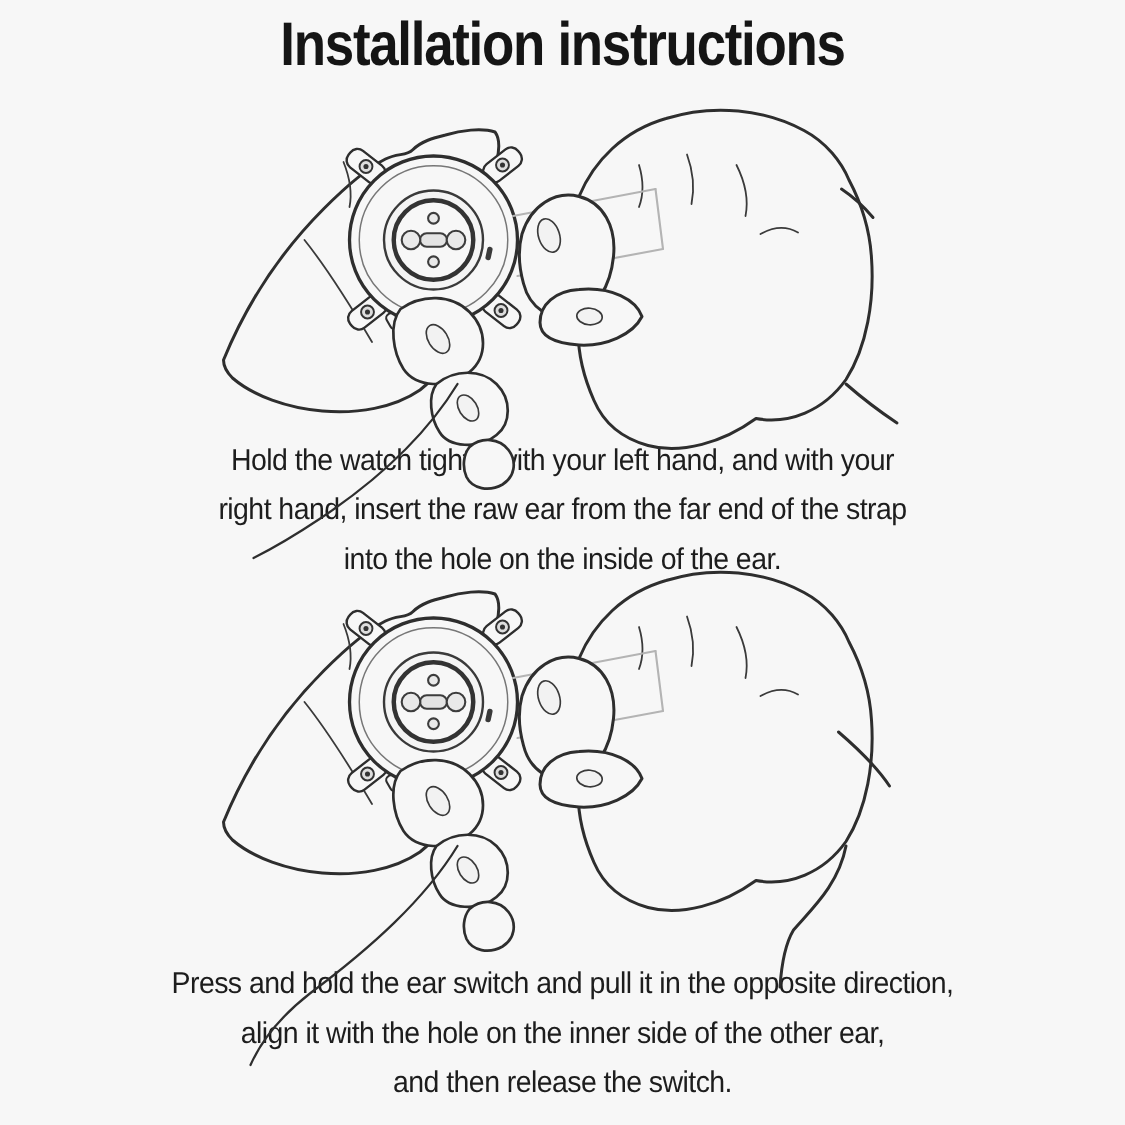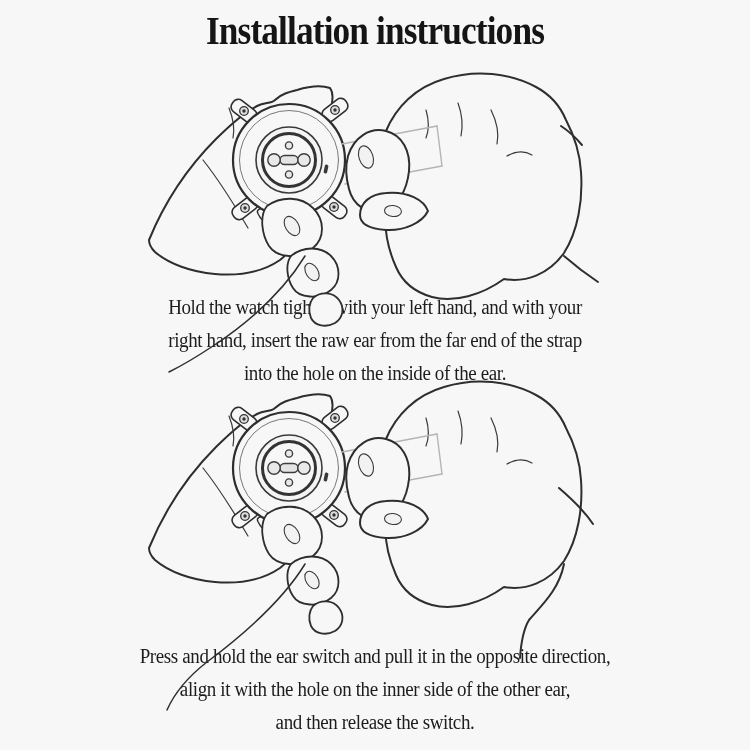--- a/index.html
+++ b/index.html
@@ -1,21 +1,21 @@
 <!DOCTYPE html>
 <html><head>
 <meta charset="utf-8">
 <style>
   html,body{margin:0;padding:0;}
   .page{
     position:relative;
     width:750px;height:750px;
     background:#f7f7f7;
     overflow:hidden;
-    font-family:Liberation Serif, serif;
+    font-family:Liberation Sans, sans-serif;
   }
   .title{
     position:absolute;top:6px;left:0;width:100%;
     margin:0;text-align:center;
     font-size:41px;font-weight:bold;color:#151515;
     letter-spacing:-1px;
     transform:scaleX(.86);transform-origin:50% 50%;
     white-space:nowrap;
   }
   .caption{

